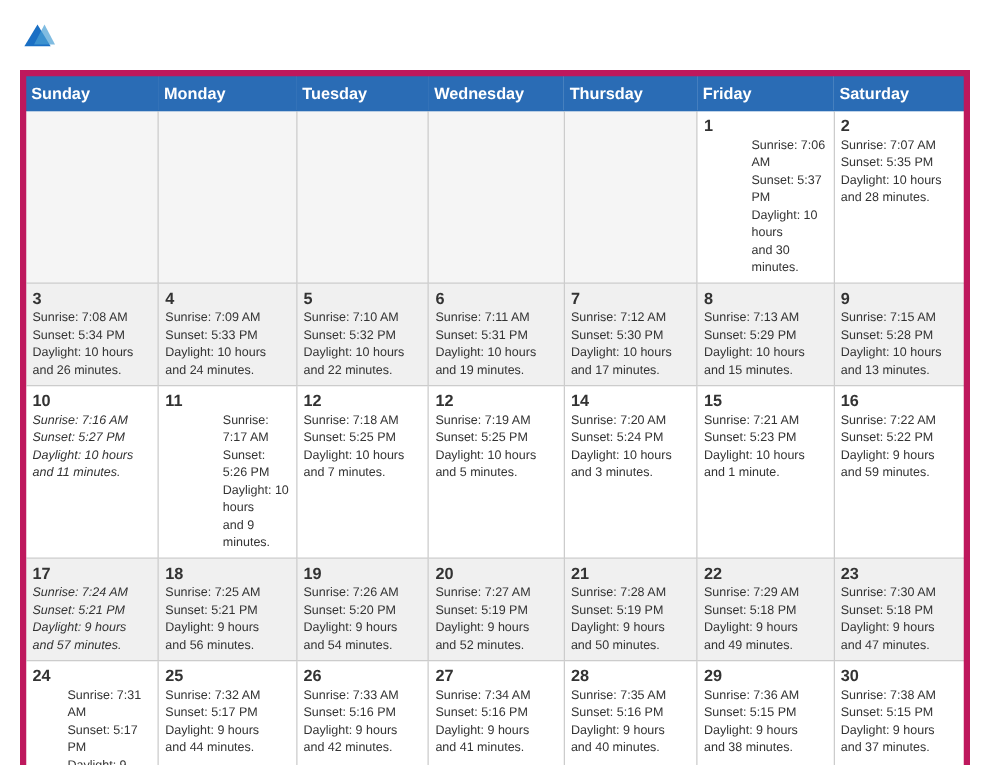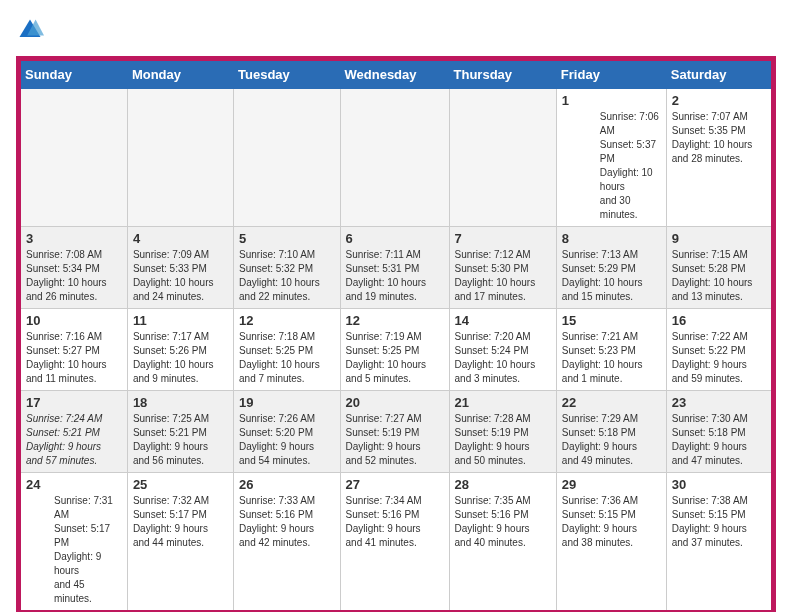--- a/index.html
+++ b/index.html
@@ -193,28 +193,28 @@
           <span class="day-number">9</span>
           <div class="day-info" style="white-space: pre-line;">Sunrise: 7:15 AM
 Sunset: 5:28 PM
 Daylight: 10 hours
 and 13 minutes.</div>
         </td>
       </tr>
       <tr>
         <td>
           <span class="day-number">10</span>
-          <div class="day-info" style="white-space: pre-line;">Sunrise: 7:16 AM
+          <div class="day-info" style="white-space: pre-line; font-style: italic;">Sunrise: 7:16 AM
 Sunset: 5:27 PM
 Daylight: 10 hours
 and 11 minutes.</div>
         </td>
         <td>
           <span class="day-number">11</span>
-          <div class="day-info" style="white-space: pre-line;">Sunrise: 7:17 AM
+          <div class="day-info" style="white-space: pre-line; margin-left: 46px;">Sunrise: 7:17 AM
 Sunset: 5:26 PM
 Daylight: 10 hours
 and 9 minutes.</div>
         </td>
         <td>
           <span class="day-number">12</span>
           <div class="day-info" style="white-space: pre-line;">Sunrise: 7:18 AM
 Sunset: 5:25 PM
 Daylight: 10 hours
 and 7 minutes.</div>

